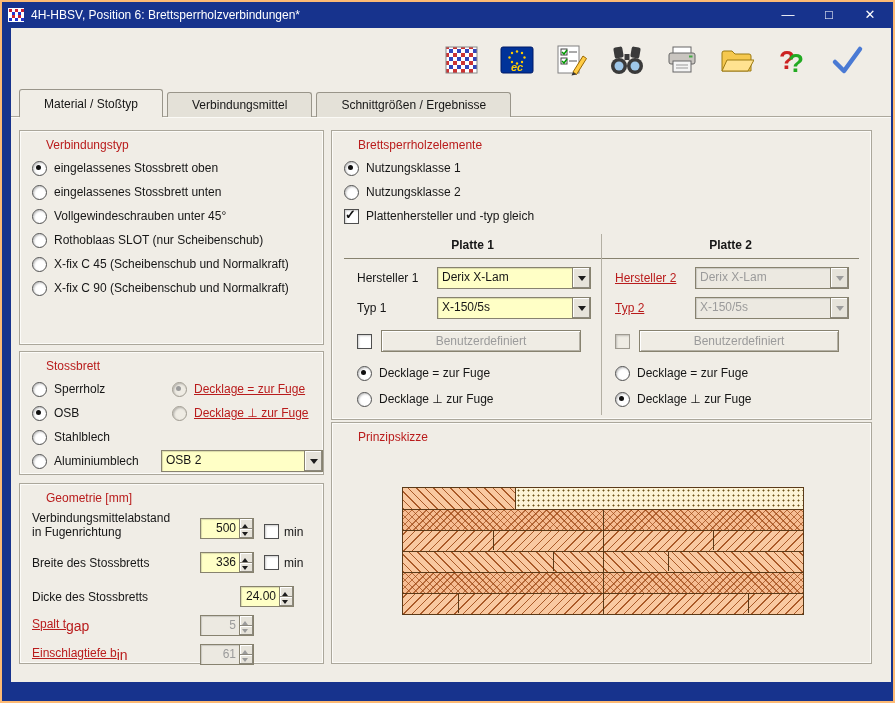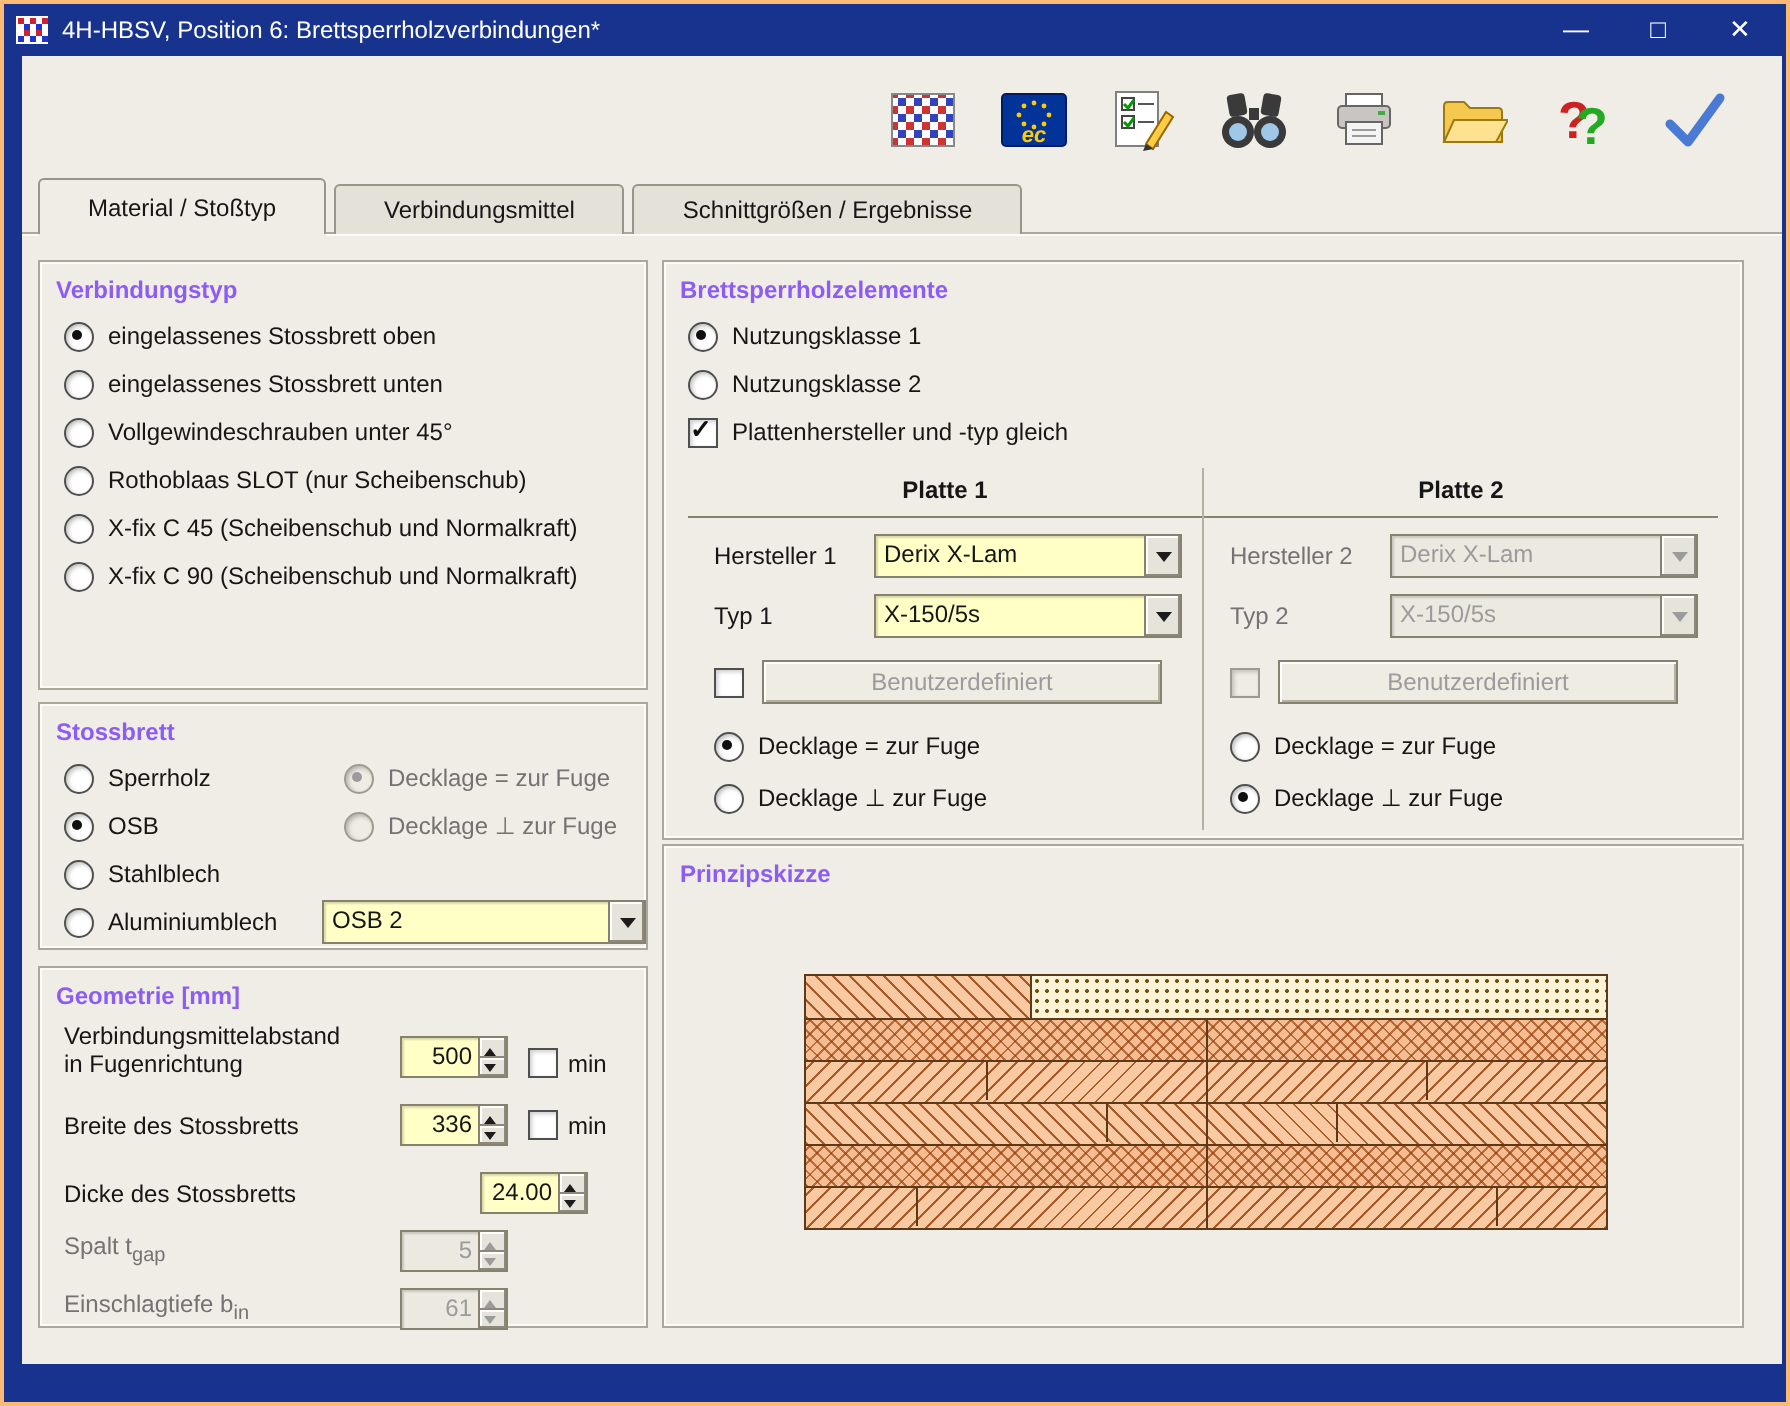--- a/index.html
+++ b/index.html
@@ -15,31 +15,31 @@
   
   .toolbar{position:absolute;top:6px;left:0;right:0;height:52px;display:flex;justify-content:flex-end;align-items:center;gap:19px;padding-right:26px;}
   .tbtn{width:36px;height:36px;display:flex;align-items:center;justify-content:center;}
   
   .tabline{position:absolute;top:88px;left:0;right:0;height:1px;background:#aca89c;box-shadow:0 1px 0 #fbfaf6;}
   .tabs{position:absolute;top:62px;left:8px;display:flex;align-items:flex-end;height:27px;}
   .tab{height:24px;display:flex;align-items:center;padding:0 24px;background:#e4e1d8;border:1px solid #99958a;border-bottom:none;border-radius:3px 3px 0 0;margin-right:4px;position:relative;z-index:1;}
   .tab.active{height:27px;background:#f0ede6;z-index:3;box-shadow:0 2px 0 #f0ede6;}
   
   .groupbox{position:absolute;border:1px solid #aba79b;box-shadow:inset 0 0 0 1px #fcfbf8;background:#f0ede6;}
-  .gtitle{font-weight:bold;color:#8b5cf6;padding:7px 0 0 8px;}
+  .gtitle{font-weight:normal;color:#b91c1c;padding:7px 0 0 26px;}
   .g-verb{left:8px;top:102px;width:303px;height:213px;}
   .g-stoss{left:8px;top:323px;width:303px;height:122px;}
   .g-geom{left:8px;top:455px;width:303px;height:179px;}
   .g-bsp{left:320px;top:102px;width:539px;height:288px;}
   .g-skizze{left:320px;top:394px;width:539px;height:240px;}
   
   .row{display:flex;align-items:center;gap:7px;height:24px;margin-left:12px;}
   .row.first{margin-top:4px;}
   .lbl{white-space:nowrap;}
-  .dis-text{color:#737373;}
+  .dis-text{color:#b91c1c;text-decoration:underline;}
   .radio{width:13px;height:13px;border-radius:50%;background:#fff;border:1px solid #4f4f4f;position:relative;flex:0 0 13px;box-shadow:inset 1px 1px 2px rgba(0,0,0,.25);}
   .radio.sel::after{content:"";position:absolute;left:3px;top:3px;width:5px;height:5px;border-radius:50%;background:#101010;}
   .radio.dis{border-color:#9e9a90;background:#efece4;}
   .radio.dis.sel::after{background:#9b9b9b;}
   .checkbox{width:13px;height:13px;background:#fff;border:1px solid #4f4f4f;position:relative;flex:0 0 13px;box-shadow:inset 1px 1px 2px rgba(0,0,0,.2);}
   .checkbox.checked::after{content:"✓";position:absolute;left:0;top:-3px;font-size:13px;font-weight:bold;color:#101010;}
   .checkbox.dis{background:#efece4;border-color:#9e9a90;}
   .combo{display:flex;align-items:stretch;height:20px;border:1px solid #87826f;background:#ffffc6;box-shadow:inset 1px 1px 1px rgba(0,0,0,.15);}
   .combo .ctext{flex:1;padding:2px 4px 0 4px;white-space:nowrap;overflow:hidden;}
   .combo .carrow{width:17px;background:#e6e3da;border-left:1px solid #87826f;display:flex;align-items:center;justify-content:center;box-shadow:inset -1px -1px 0 #8c887c, inset 1px 1px 0 #ffffff;}
@@ -50,21 +50,21 @@
   .spin .sval{flex:1;text-align:right;padding:2px 3px 1px 0;}
   .spin .sbtns{width:13px;display:flex;flex-direction:column;border-left:1px solid #87826f;}
   .sbtn{flex:1;background:#e6e3da;position:relative;box-shadow:inset -1px -1px 0 #8c887c, inset 1px 1px 0 #ffffff;}
   .sbtn.up::after{content:"";position:absolute;left:2px;top:2px;border:3px solid transparent;border-bottom:4px solid #1c1c1c;}
   .sbtn.down::after{content:"";position:absolute;left:2px;top:3px;border:3px solid transparent;border-top:4px solid #1c1c1c;}
   .spin.dis{background:#ece9e1;color:#9b9b9b;}
   .spin.dis .sbtn.up::after{border-bottom-color:#9b9b9b;}
   .spin.dis .sbtn.down::after{border-top-color:#9b9b9b;}
   .btn{height:20px;background:#efece4;border:1px solid #87826f;box-shadow:inset 1px 1px 0 #ffffff, inset -1px -1px 0 #b4b0a4;display:flex;align-items:center;justify-content:center;}
   .btn.dis{color:#9b9b9b;}
-  sub{font-size:10px;}
+  sub{font-size:14px;}
   
   .srow .c1{display:flex;align-items:center;gap:7px;width:133px;}
   .srow .c2{display:flex;align-items:center;gap:7px;}
   .srow .combo{width:160px;}
   
   .grow{display:flex;align-items:center;margin-left:12px;}
   .glabel{width:168px;line-height:14px;white-space:pre-line;}
   .gmin{display:flex;align-items:center;gap:5px;margin-left:10px;}
   
   .columns{display:flex;margin:6px 12px 0 12px;}

